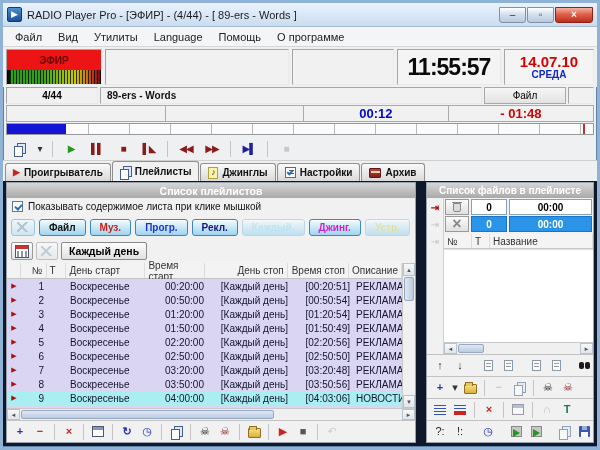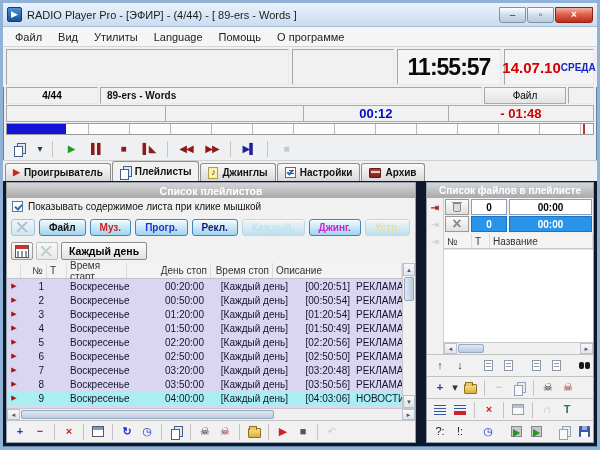--- a/index.html
+++ b/index.html
@@ -30,21 +30,21 @@
   .onair{width:96px;display:flex;flex-direction:column;}
   .onair-lab{flex:1;background:#ec1414;color:#6d0000;font-size:10px;font-weight:bold;
     display:flex;align-items:center;justify-content:center;}
   .vu{height:14px;background:
     repeating-linear-gradient(90deg,rgba(0,0,0,.75) 0 1px,transparent 1px 3px),
     linear-gradient(90deg,#0b0b0b 0 3%,#2f9e18 3% 35%,#86b812 55%,#c8c80e 72%,#c87e10 84%,#b02020 94%,#5a0e0e 100%);}
   .tspacer{flex:1;}
   .tbox2{width:102px;}
   .clock{width:104px;display:flex;align-items:center;justify-content:center;
     font-size:23px;font-weight:bold;color:#0a0a0a;letter-spacing:-1px;background:#f4f4f4;}
-  .datebox{width:90px;display:flex;flex-direction:row;align-items:center;justify-content:center;background:#f4f4f4;}
+  .datebox{width:90px;display:flex;flex-direction:column;align-items:center;justify-content:center;background:#f4f4f4;}
   .dateval{font-size:15px;font-weight:bold;color:#d40000;line-height:15px;}
   .weekday{font-size:10px;font-weight:bold;color:#1226c8;}
   
   .trackbar{height:17px;display:flex;gap:2px;padding:0 3px;}
   .pos{width:92px;font-size:10px;font-weight:bold;display:flex;align-items:center;justify-content:center;}
   .ttl{flex:1;font-size:10px;font-weight:bold;display:flex;align-items:center;padding-left:6px;color:#111;}
   .filebtn{width:82px;font-size:10px;display:flex;align-items:center;justify-content:center;
     background:linear-gradient(#f6f6f6,#e3e3e3);border:1px solid #a8a8a8;}
   .tinybox{width:26px;}
   
@@ -216,20 +216,24 @@
   <div class="menubar" id="menubar">
       <span class="menu-item">Файл</span>
       <span class="menu-item">Вид</span>
       <span class="menu-item">Утилиты</span>
       <span class="menu-item">Language</span>
       <span class="menu-item">Помощь</span>
       <span class="menu-item">О программе</span>
     </div>
 
   <div class="topbar">
+    <div class="onair sunk">
+      <div class="onair-lab">ЭФИР</div>
+      <div class="vu"></div>
+    </div>
     <div class="tspacer sunk"></div>
     <div class="tbox2 sunk"></div>
     <div class="clock sunk">11:55:57</div>
     <div class="datebox sunk">
       <div class="dateval">14.07.10</div>
       <div class="weekday">СРЕДА</div>
     </div>
   </div>
 
   <div class="trackbar">
@@ -347,20 +351,21 @@
           </span>
         <span class="everyday">Каждый день</span>
       </div>
 
       <div class="tablezone">
         <div class="tablecol">
           <div class="thead" id="pl-thead">
             <div class="hc c-arrow"></div>
           <div class="hc c-num">№</div>
               <div class="hc c-t">T</div>
+              <div class="hc c-dstart">День старт</div>
               <div class="hc c-tstart" style="justify-content: flex-end;">Время старт</div>
               <div class="hc c-dstop" style="justify-content: flex-end;">День стоп</div>
               <div class="hc c-tstop" style="justify-content: flex-end;">Время стоп</div>
               <div class="hc c-desc">Описание</div>
             </div>
           <div class="rows" id="pl-rows">
               <div class="trow">
                 <div class="tc c-arrow">▶</div>
                 <div class="tc c-num">1</div>
                 <div class="tc c-t"></div>

